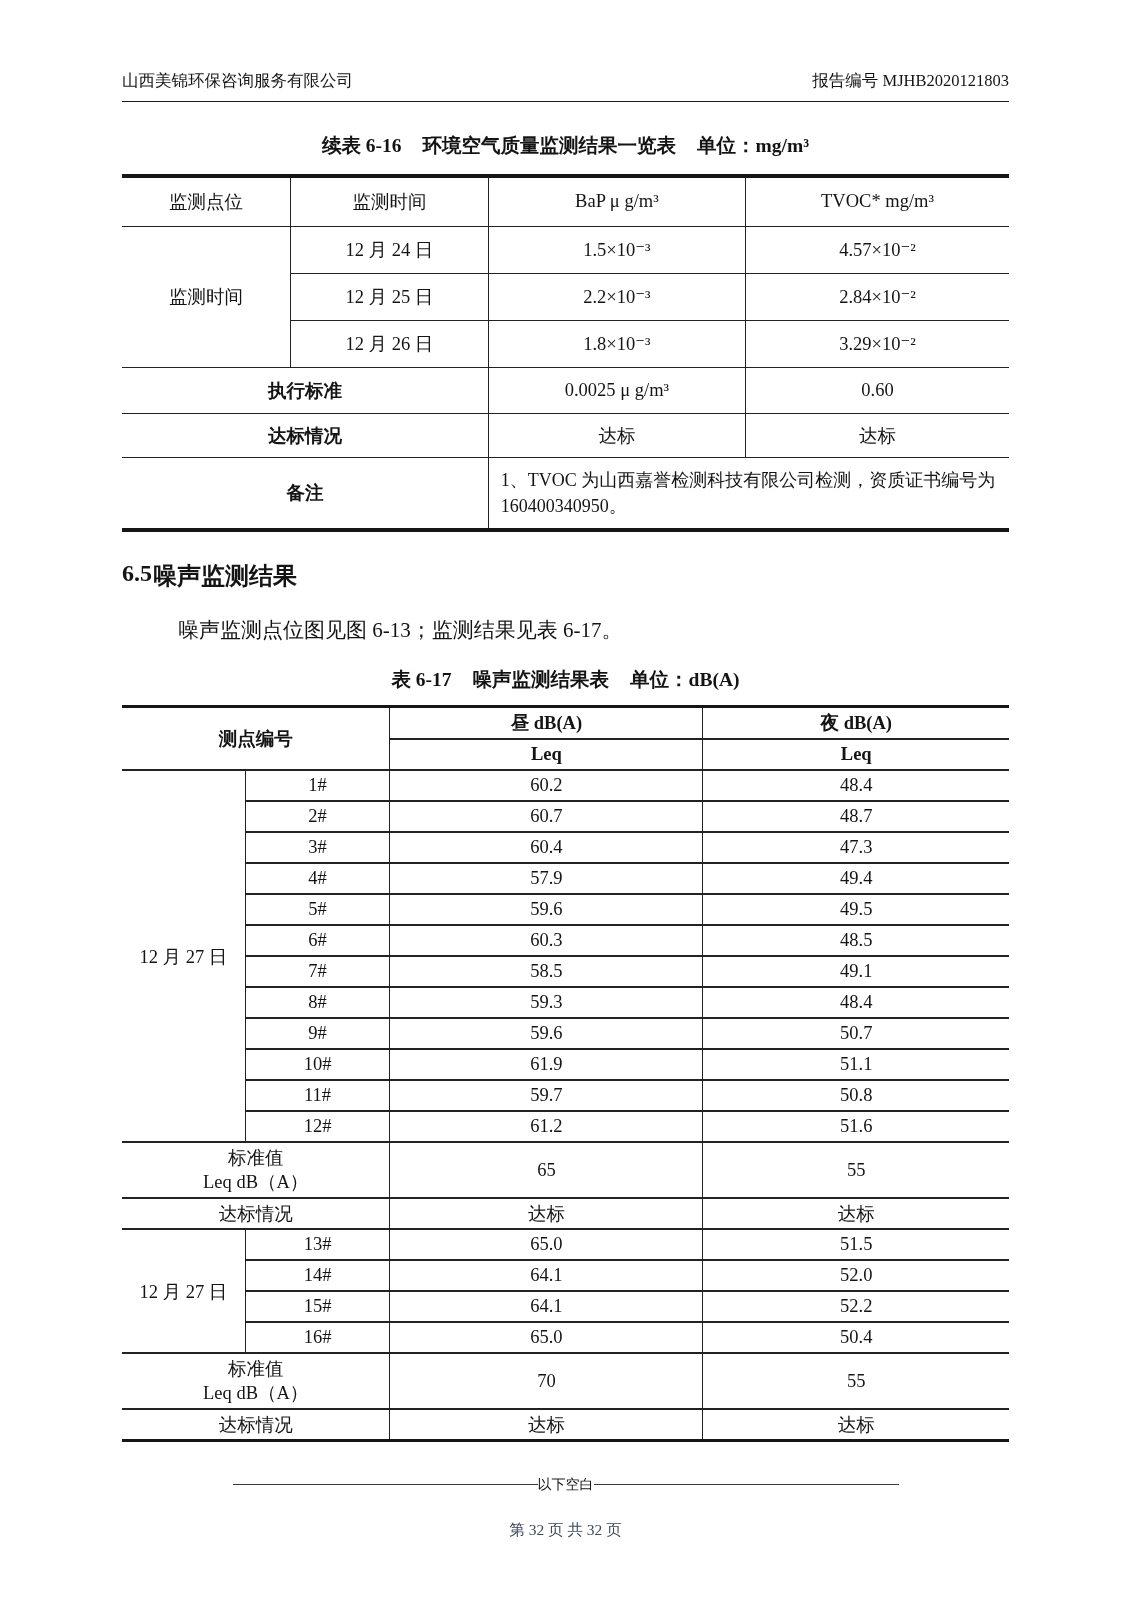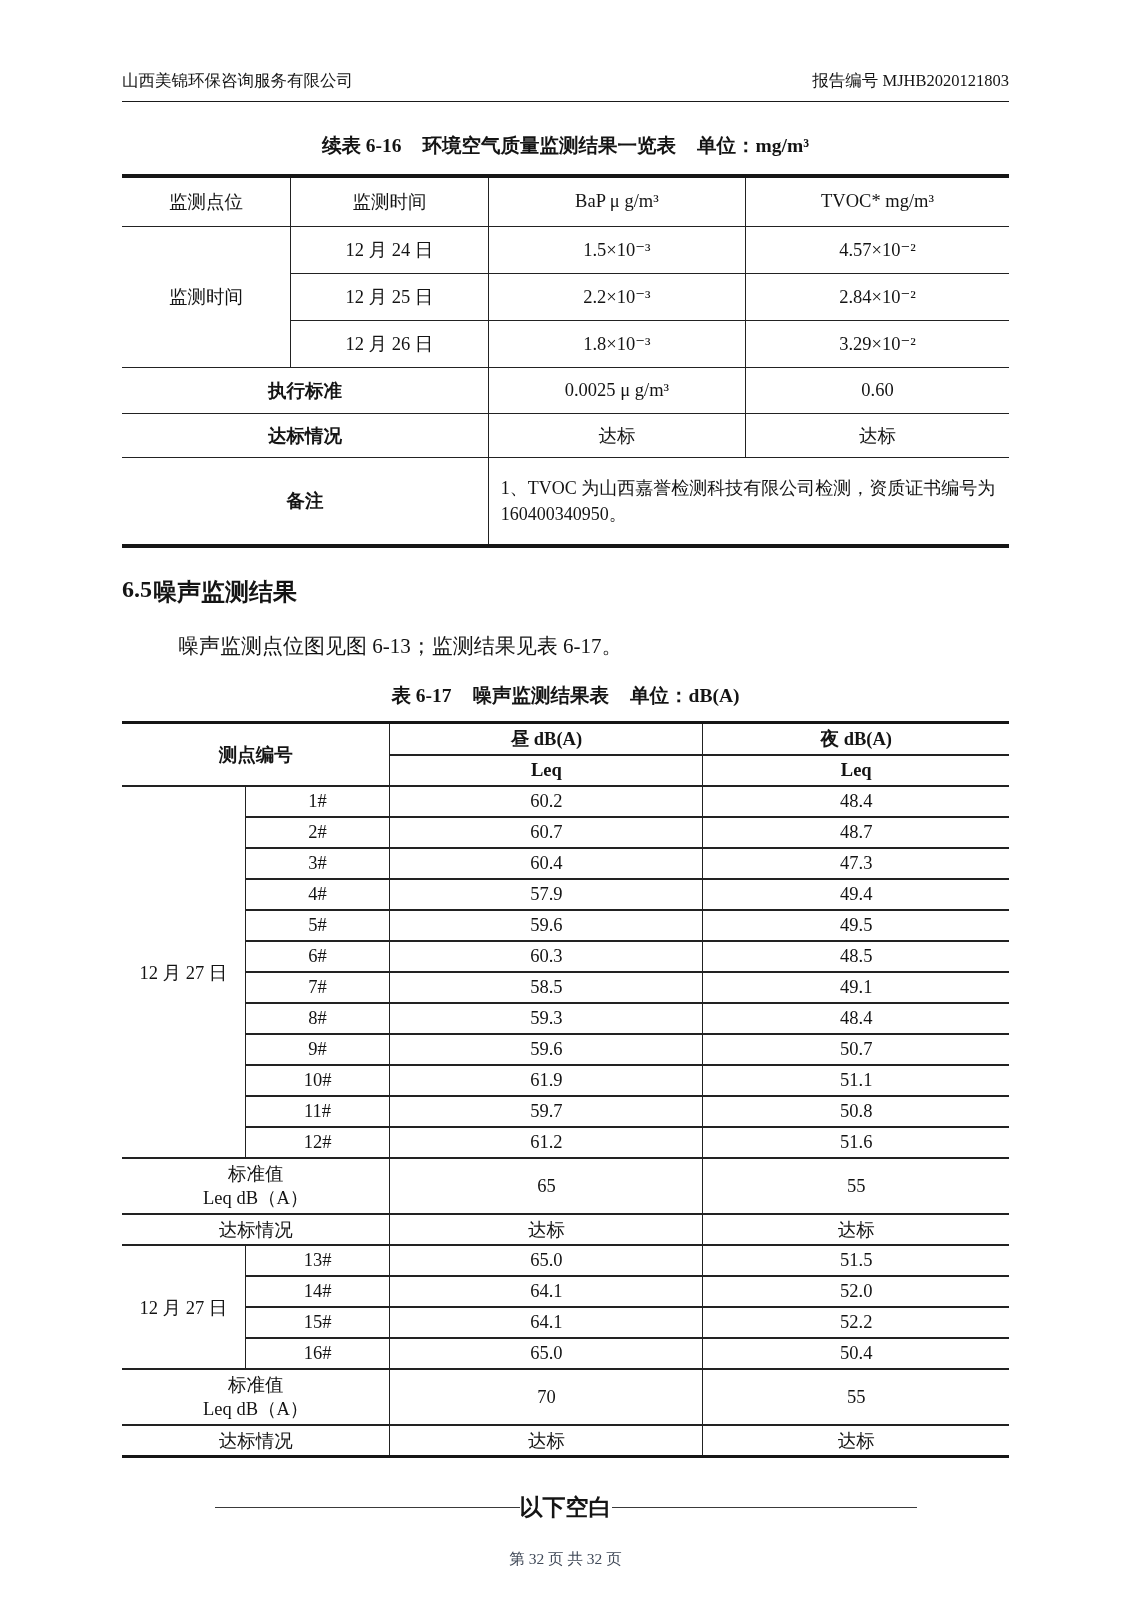--- a/index.html
+++ b/index.html
@@ -39,21 +39,21 @@
   }
   .air td { border: 1.5px solid #222; }
   .air tr > td:first-child { border-left: none; }
   .air tr > td:last-child  { border-right: none; }
   .air .hrow td { height: 50px; }
   .air .drow td { height: 47px; }
   .air .stdrow td { height: 46px; }
   .air .comprow td { height: 44px; }
   .air .remarkrow td { height: 64px; }
   .air .lbl { font-weight: bold; }
-  .air .remark-text { text-align: left; padding: 17px 12px; line-height: 1.45; font-size: 18px; }
+  .air .remark-text { text-align: left; padding: 9px 12px; line-height: 1.45; font-size: 18px; }
 
   
   .section { margin-top: 28px; font-size: 24px; font-weight: bold; display: flex; gap: 1px; }
   .intro { margin-top: 24px; font-size: 21px; padding-left: 56px; }
 
   
   table.noise {
     margin-top: 12px; font-size: 18.5px;
     border-top: 3.6px solid #161616; border-bottom: 3.6px solid #161616;
   }
@@ -65,21 +65,21 @@
   .noise tr > td:last-child  { border-right: none; }
   .noise .h1 td { height: 33px; }
   .noise .h2 td { height: 31px; }
   .noise .drow td { height: 31px; }
   .noise .stdrow td { height: 56px; }
   .noise .comprow td { height: 31px; }
   .noise .bold { font-weight: bold; }
   .noise .std-label { white-space: pre-line; line-height: 1.3; }
 
   
-  .blank-note { margin-top: 34px; display: flex; align-items: center; justify-content: center; font-size: 23px; font-weight: bold; }
+  .blank-note { margin-top: 34px; display: flex; align-items: center; justify-content: center; font-size: 14px; }
   .blank-note .rule { width: 305px; border-top: 1.6px solid #3a3a3a; height: 0; }
   .page-num { margin-top: 26px; text-align: center; font-size: 15.5px; color: #3e4756; }
 </style>
 </head>
 <body>
 
 <div class="page">
 
   <div class="doc-header">
     <span>山西美锦环保咨询服务有限公司</span>

